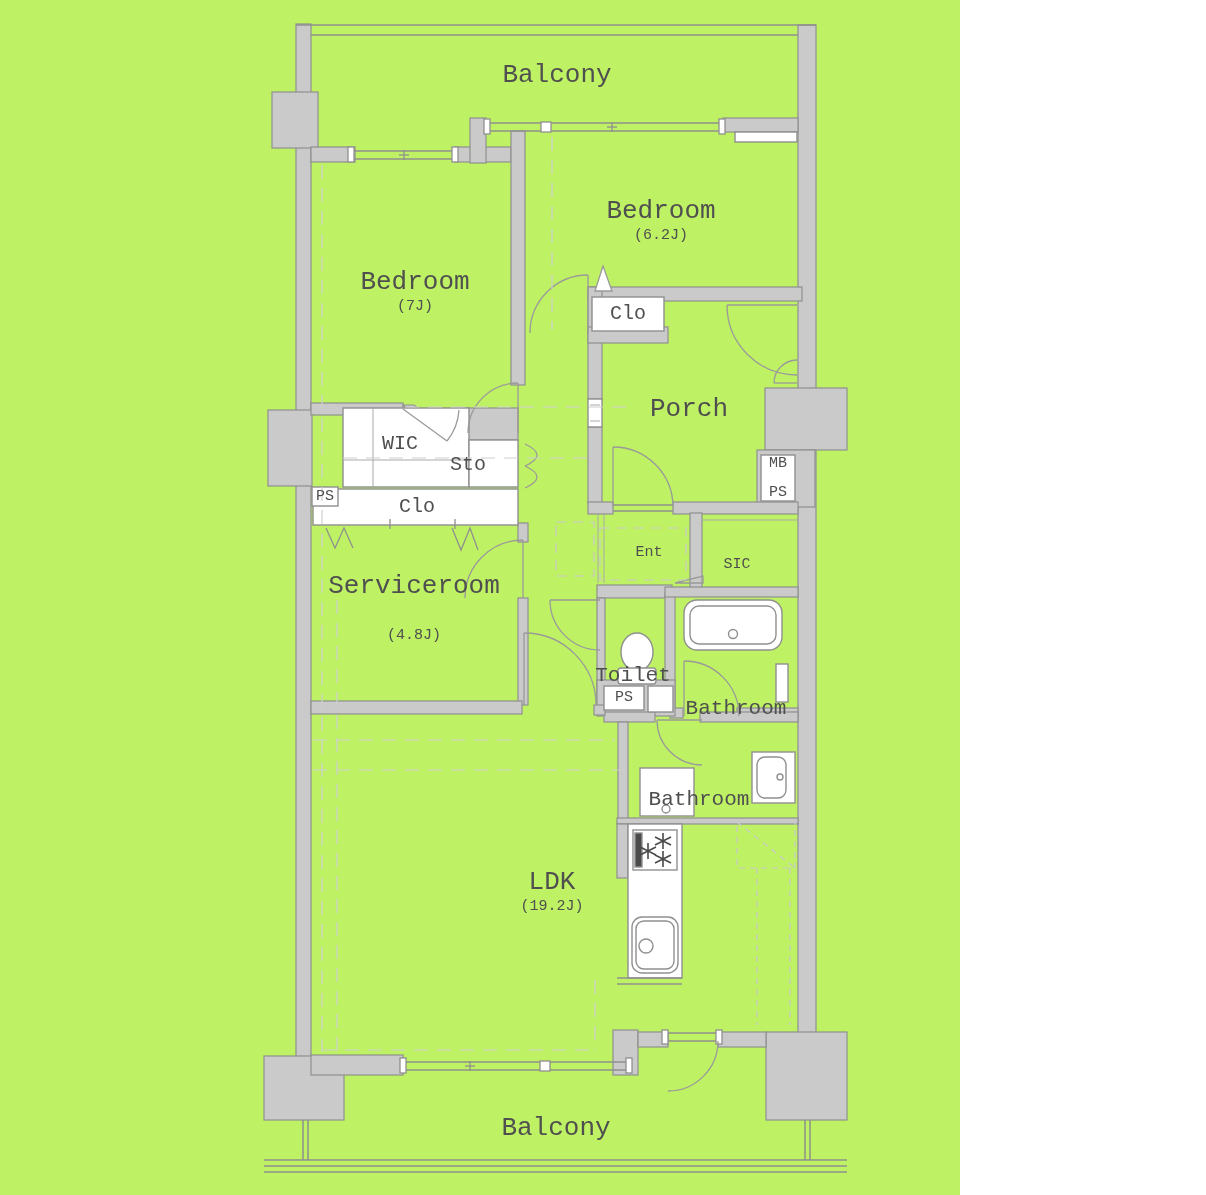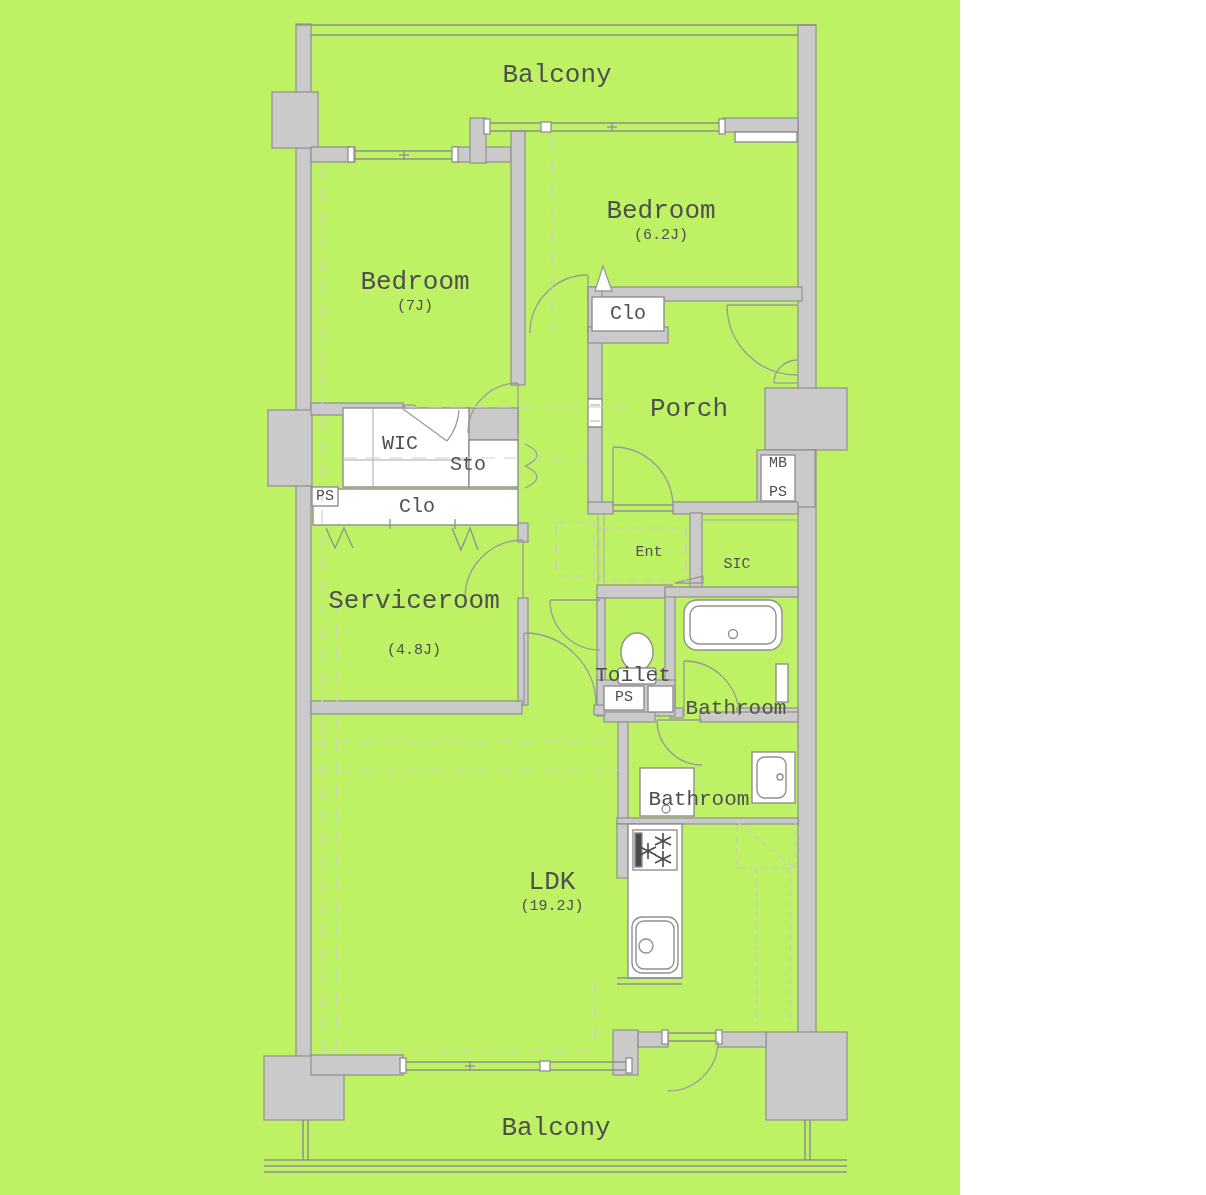--- a/index.html
+++ b/index.html
@@ -285,21 +285,21 @@
     <span class="f23">(6.2J)</span>
   </div>
 
   <div class="lbl f20" style="left:628px;top:313px;">Clo</div>
   <div class="lbl f26" style="left:689px;top:410px;">Porch</div>
   <div class="lbl f20" style="left:400px;top:443px;">WIC</div>
   <div class="lbl f20" style="left:468px;top:464px;">Sto</div>
   <div class="lbl f15" style="left:325px;top:497px;">PS</div>
   <div class="lbl f20" style="left:417px;top:506px;">Clo</div>
 
-  <div class="lbl two" style="left:414px;top:623px;gap:25px;">
+  <div class="lbl two" style="left:414px;top:608px;gap:25px;">
     <span class="f26">Serviceroom</span>
     <span class="f23">(4.8J)</span>
   </div>
 
   <div class="lbl f23" style="left:649px;top:553px;">Ent</div>
   <div class="lbl f23" style="left:737px;top:565px;">SIC</div>
   <div class="lbl f21" style="left:633px;top:632px;">Toilet</div>
   <div class="lbl f21" style="left:736px;top:665px;">Bathroom</div>
   <div class="lbl f15" style="left:624px;top:698px;">PS</div>
 

